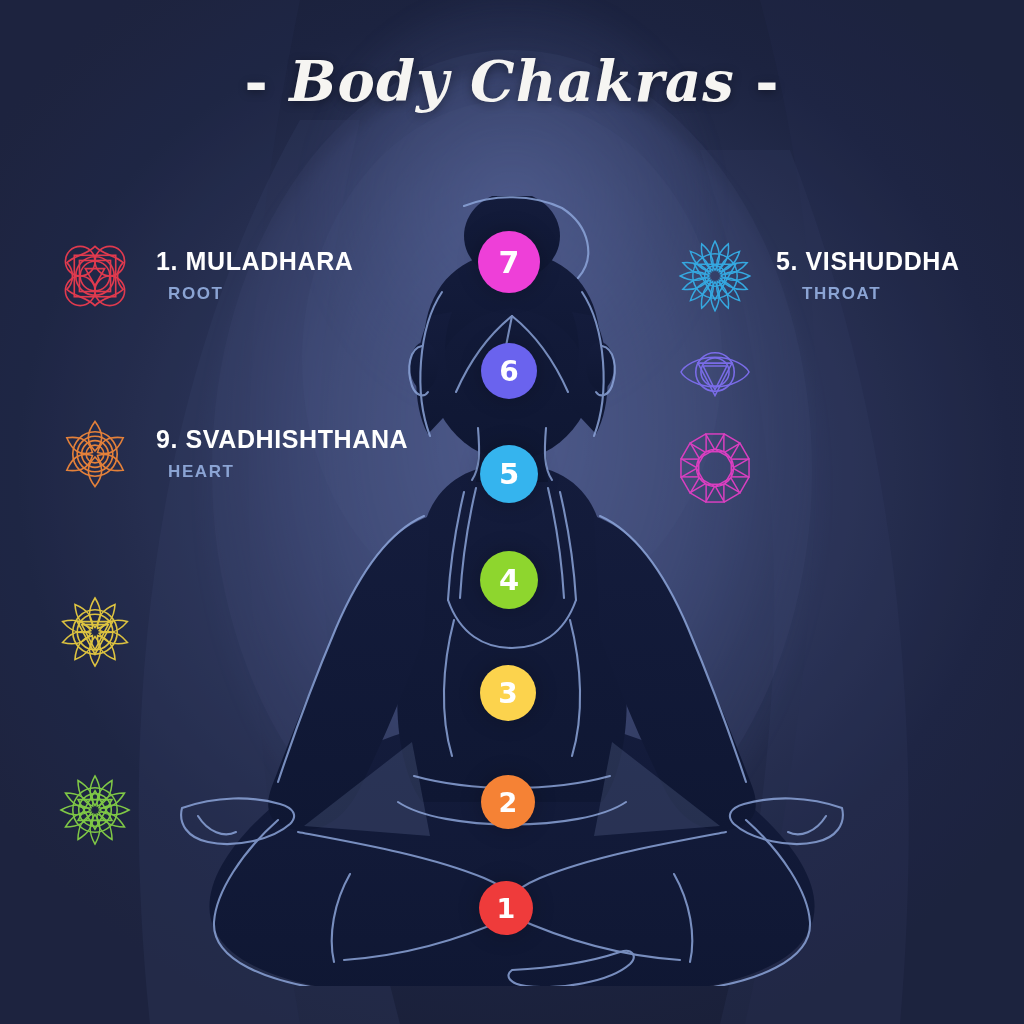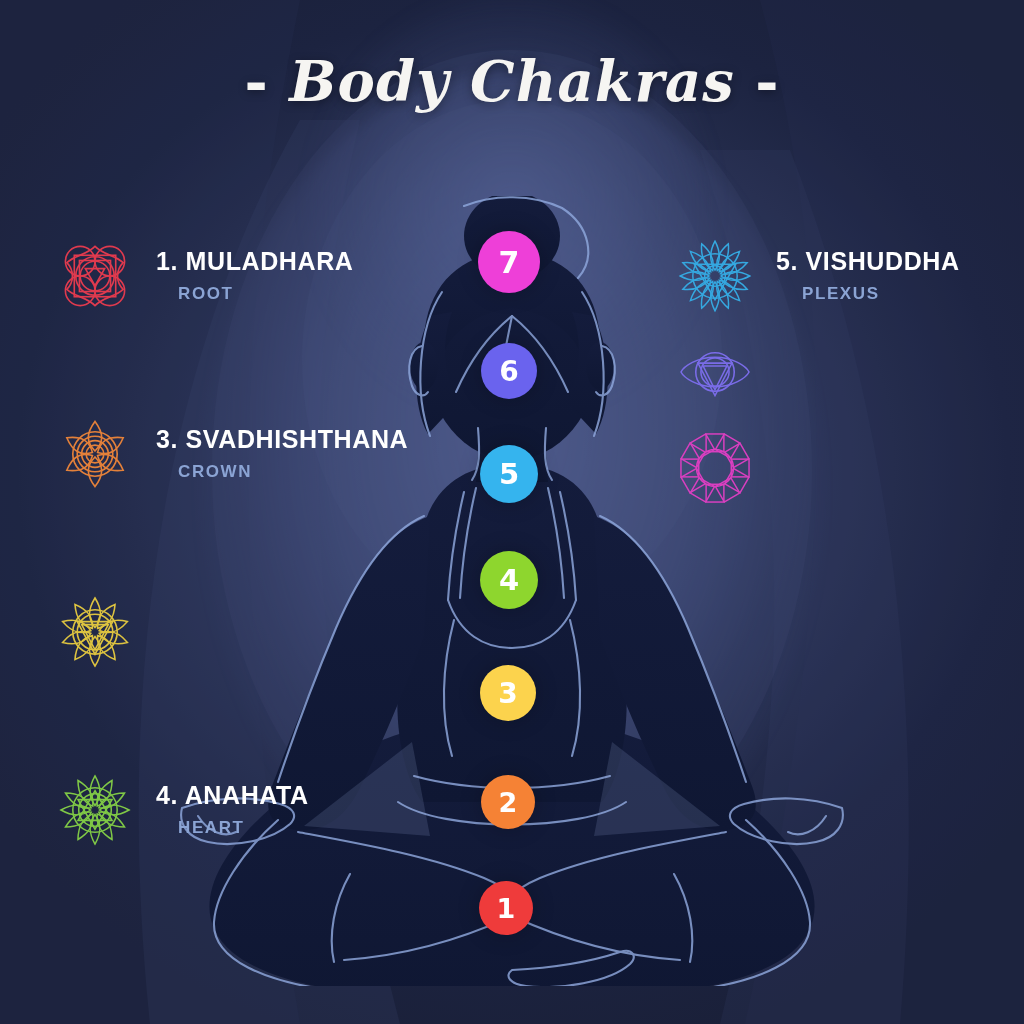--- a/index.html
+++ b/index.html
@@ -101,21 +101,21 @@
   }
   .chakra-sub {
     color: #8ba4d4;
     font-size: 17px;
     font-weight: 700;
     letter-spacing: 1.6px;
     line-height: 1.1;
     margin-top: 9px;
     white-space: nowrap;
   }
-  .legend-left  .chakra-sub { margin-left: 22px; }
+  .legend-left  .chakra-sub { margin-left: 12px; }
   .legend-right .chakra-sub { margin-left: 26px; }
 
   
   .figure {
     position: absolute;
     left: 50%;
     top: 196px;
     transform: translateX(-50%);
     width: 800px;
     height: 790px;
@@ -336,22 +336,22 @@
             <path d="M50 6 C 62 22, 62 34, 50 46 C 38 34, 38 22, 50 6 Z" transform="rotate(240 50 50)"></path>
             <path d="M50 6 C 62 22, 62 34, 50 46 C 38 34, 38 22, 50 6 Z" transform="rotate(300 50 50)"></path>
           </g>
           <circle cx="50" cy="50" r="30"></circle>
           <circle cx="50" cy="50" r="24"></circle>
           <circle cx="50" cy="50" r="18"></circle>
           <circle cx="50" cy="50" r="12"></circle>
         </g>
       </svg>
       <div class="legend-text">
-        <div class="chakra-name">3. SVADHISHTHANA</div>
-        <div class="chakra-sub">CROWN</div>
+        <div class="chakra-name">9. SVADHISHTHANA</div>
+        <div class="chakra-sub">HEART</div>
       </div>
     </div>
 
     <div class="legend-item">
       <svg class="mandala" viewBox="0 0 100 100">
         <g fill="none" stroke="#ddc340" stroke-width="2.2">
           <g>
             <path d="M50 4 C 60 20, 60 32, 50 44 C 40 32, 40 20, 50 4 Z" transform="rotate(0 50 50)"></path>
             <path d="M50 4 C 60 20, 60 32, 50 44 C 40 32, 40 20, 50 4 Z" transform="rotate(36 50 50)"></path>
             <path d="M50 4 C 60 20, 60 32, 50 44 C 40 32, 40 20, 50 4 Z" transform="rotate(72 50 50)"></path>
@@ -387,24 +387,20 @@
             <path d="M50 4 C 59 20, 59 32, 50 44 C 41 32, 41 20, 50 4 Z" transform="rotate(270 50 50)"></path>
             <path d="M50 4 C 59 20, 59 32, 50 44 C 41 32, 41 20, 50 4 Z" transform="rotate(300 50 50)"></path>
             <path d="M50 4 C 59 20, 59 32, 50 44 C 41 32, 41 20, 50 4 Z" transform="rotate(330 50 50)"></path>
           </g>
           <circle cx="50" cy="50" r="30"></circle>
           <circle cx="50" cy="50" r="22"></circle>
           <path d="M50 24 L 73 64 L 27 64 Z"></path>
           <path d="M50 76 L 27 36 L 73 36 Z"></path>
         </g>
       </svg>
-      <div class="legend-text">
-        <div class="chakra-name">4. ANAHATA</div>
-        <div class="chakra-sub">HEART</div>
-      </div>
     </div>
 
   </div>
 
   <div class="legend legend-right">
 
     <div class="legend-item">
       <svg class="mandala" viewBox="0 0 100 100">
         <g fill="none" stroke="#35a8e0" stroke-width="2">
           <g>
@@ -425,21 +421,21 @@
             <path d="M50 3 C 58 18, 58 30, 50 42 C 42 30, 42 18, 50 3 Z" transform="rotate(315 50 50)"></path>
             <path d="M50 3 C 58 18, 58 30, 50 42 C 42 30, 42 18, 50 3 Z" transform="rotate(337.5 50 50)"></path>
           </g>
           <circle cx="50" cy="50" r="30"></circle>
           <path d="M22 34 L 78 34 L 50 82 Z"></path>
           <circle cx="50" cy="50" r="14"></circle>
         </g>
       </svg>
       <div class="legend-text">
         <div class="chakra-name">5. VISHUDDHA</div>
-        <div class="chakra-sub">PLEXUS</div>
+        <div class="chakra-sub">THROAT</div>
       </div>
     </div>
 
     <div class="legend-item">
       <svg class="mandala" viewBox="0 0 100 100">
         <g fill="none" stroke="#7a6ce8" stroke-width="2.1">
           <path d="M50 30 C 26 30, 8 42, 4 50 C 8 58, 26 70, 50 70 C 74 70, 92 58, 96 50 C 92 42, 74 30, 50 30 Z"></path>
           <circle cx="50" cy="50" r="26"></circle>
           <circle cx="50" cy="50" r="19"></circle>
           <path d="M27 38 L 73 38 L 50 82 Z"></path>

